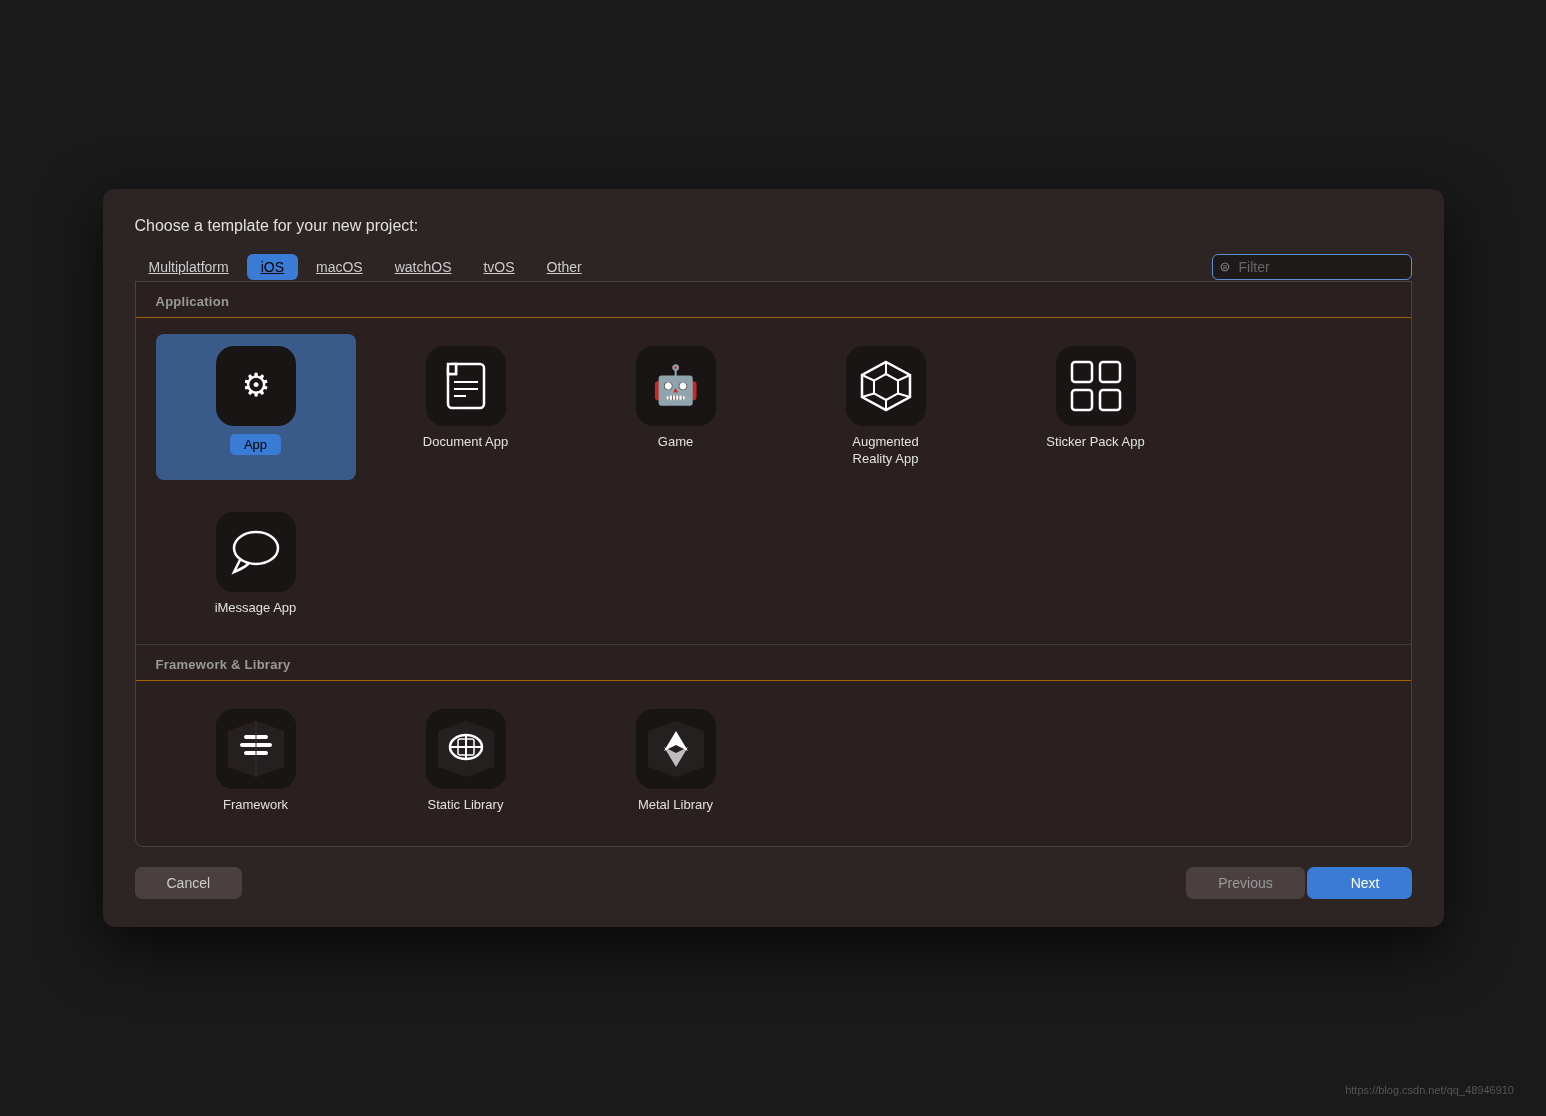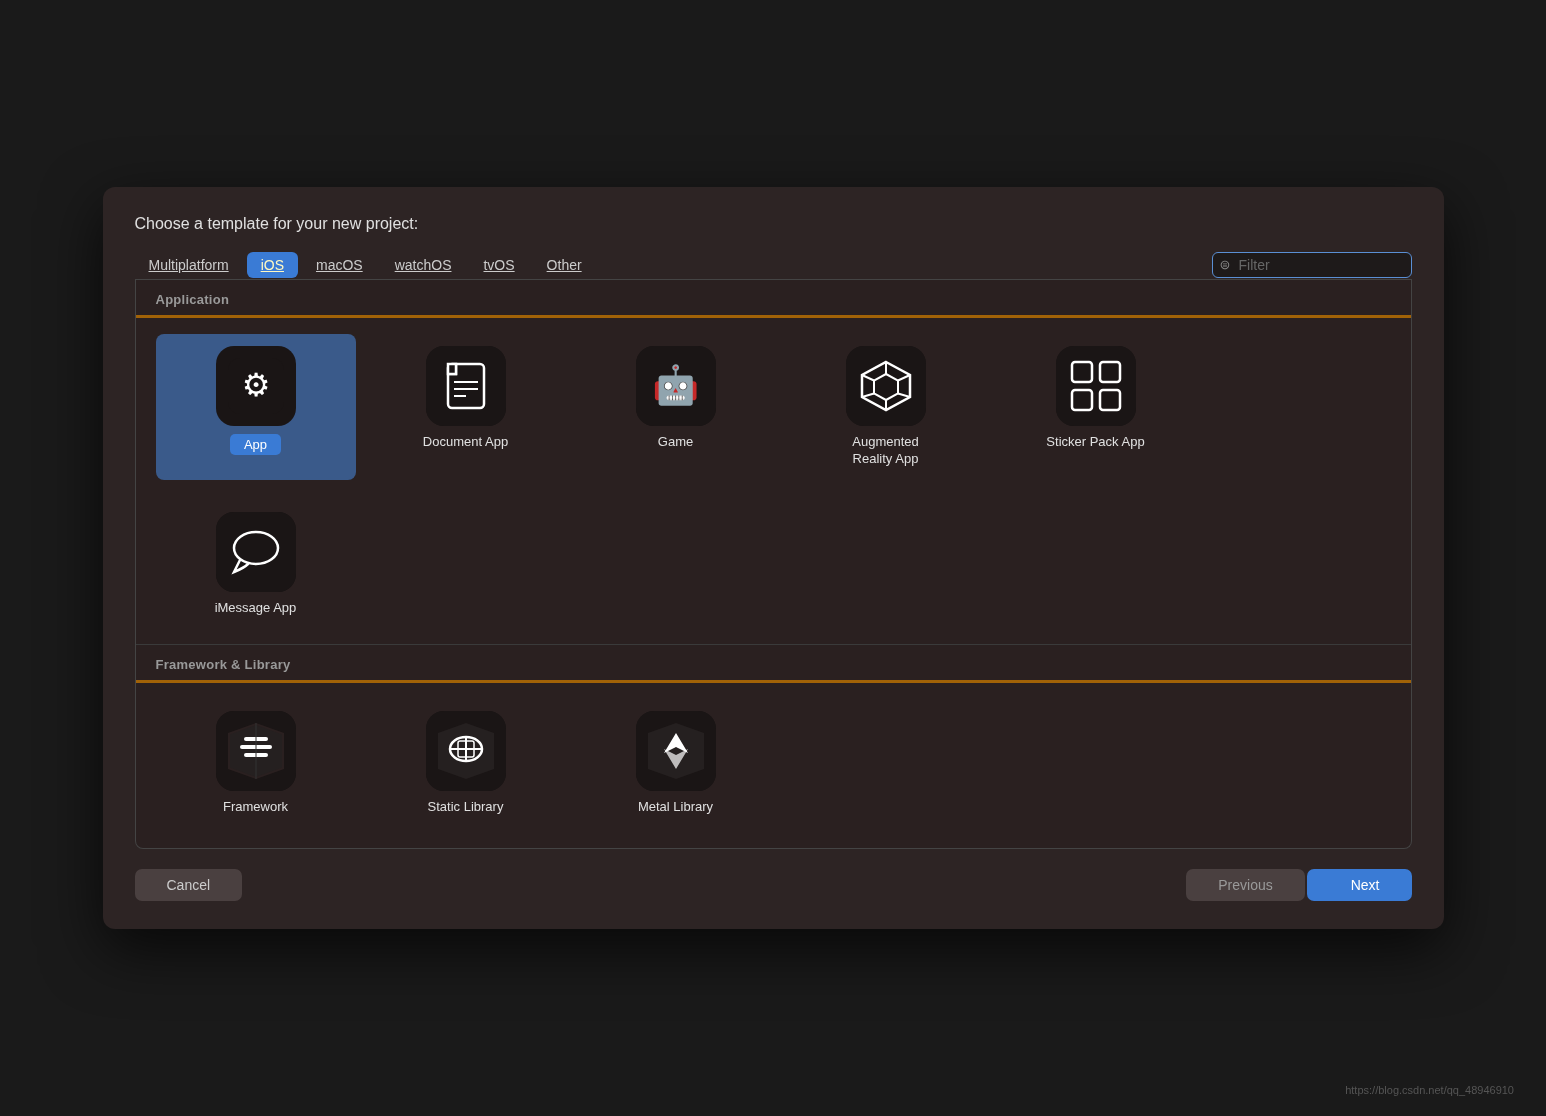--- a/index.html
+++ b/index.html
@@ -39,21 +39,21 @@
       color: #ccc;
       font-size: 14px;
       cursor: pointer;
       background: transparent;
       border: none;
       outline: none;
       text-decoration: underline;
     }
     .tab.active {
       background: #3a7bd5;
-      color: #fef9c3;
+      color: #000000;
       border-radius: 6px;
       padding: 5px 14px;
     }
     .filter-input-wrap {
       margin-left: auto;
       position: relative;
       display: flex;
       align-items: center;
     }
     .filter-icon {
@@ -79,21 +79,21 @@
       border-top: none;
       border-radius: 0 0 8px 8px;
       padding: 0;
       margin-top: 0;
     }
     .section-header {
       color: #999;
       font-size: 13px;
       font-weight: 600;
       padding: 12px 20px 8px 20px;
-      border-bottom: 3px solid #a16207;
+      border-bottom: 1px solid #a16207;
       letter-spacing: 0.02em;
     }
     .template-grid {
       display: flex;
       flex-wrap: wrap;
       padding: 16px 20px 20px 20px;
       gap: 10px;
     }
     .template-item {
       display: flex;
@@ -122,21 +122,21 @@
       background: #1a1515;
     }
     .template-label {
       color: #e0e0e0;
       font-size: 13px;
       text-align: center;
       line-height: 1.3;
     }
     .template-label-badge {
       background: #3a7bd5;
-      color: #ffffff;
+      color: #000000;
       border-radius: 5px;
       padding: 3px 14px;
       font-size: 13px;
       font-weight: 500;
     }
     .section-divider {
       border-top: 1px solid #3a3a3a;
     }
     .footer {
       display: flex;

